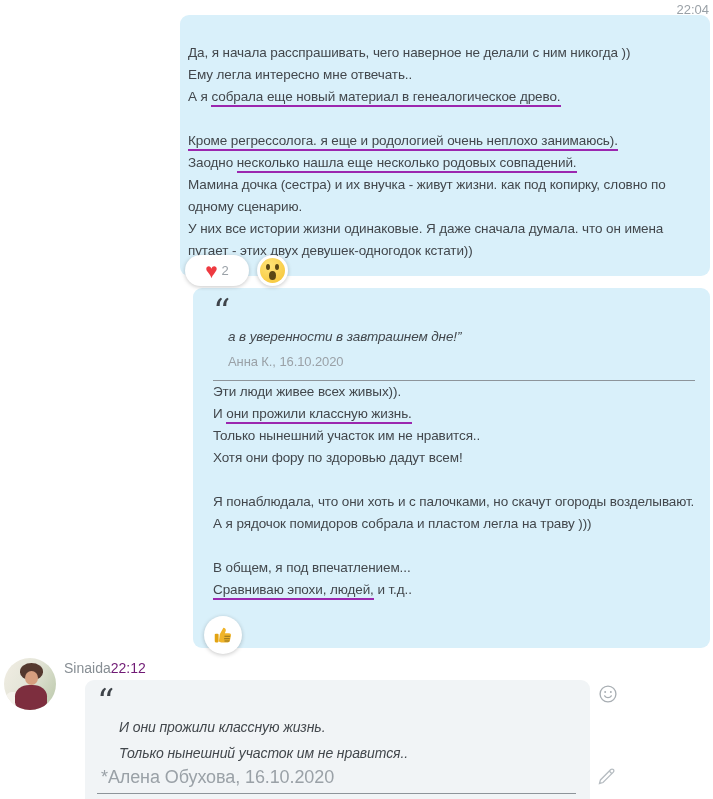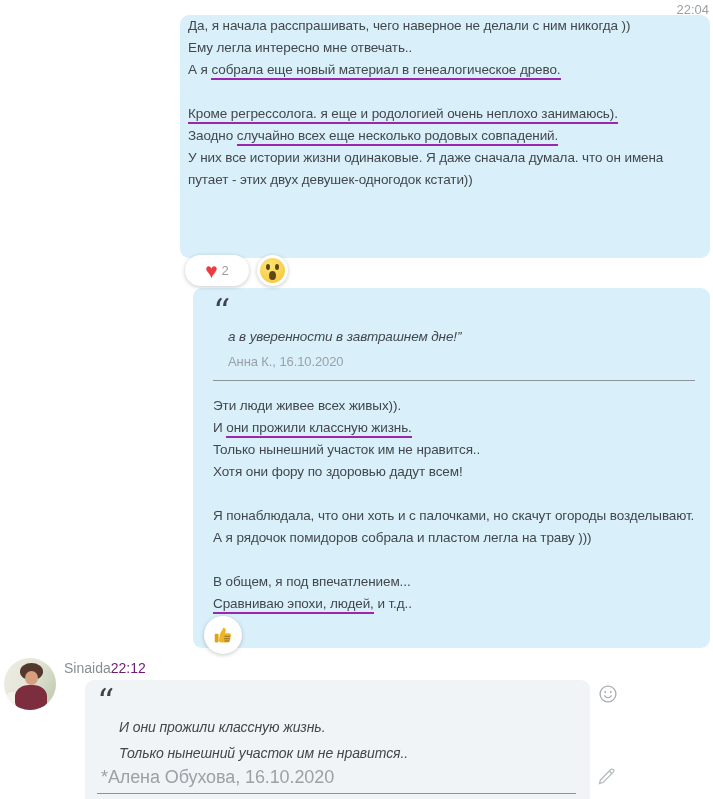--- a/index.html
+++ b/index.html
@@ -9,34 +9,34 @@
   html,body{background:#fff;}
   body{font-family:"Liberation Sans","DejaVu Sans",sans-serif;color:var(--txt);}
   .screen{position:relative;width:713px;height:799px;background:#fff;overflow:hidden;margin:0 auto;}
 
   .timestamp-top{position:absolute;top:2px;right:4px;font-size:13px;color:var(--muted);}
 
   .bubble{position:absolute;border-radius:9px;font-size:13.5px;letter-spacing:-0.1px;line-height:22px;color:var(--txt);}
   .bubble.out{background:var(--out);}
   .bubble.in{background:var(--in);}
 
-  .bubble1{left:180px;top:15px;width:530px;min-height:243px;padding:0 14px 14px 8px;}
+  .bubble1{left:180px;top:15px;width:530px;min-height:243px;padding:27px 14px 14px 8px;}
   .bubble2{left:193px;top:288px;width:517px;min-height:360px;padding:10px 15px 12px 20px;}
   .bubble3{left:85px;top:680px;width:505px;height:130px;padding:8px 14px 10px 12px;font-size:13.5px;}
 
   .msg-line{min-height:22px;}
   .msg-line.blank{min-height:22px;}
   .u{border-bottom:2px solid var(--ul);padding-bottom:1px;}
 
   .q-icon{display:block;font-family:"DejaVu Serif",serif;font-size:34px;line-height:26px;height:26px;color:#3f444a;font-style:normal;}
   .q-text{font-style:italic;line-height:26px;}
   .bubble2 .q-text,.bubble2 .q-author{margin-left:15px;}
   .q-author{color:var(--muted);font-size:13px;line-height:24px;}
   .q-divider{border-top:1px solid var(--div);margin-top:6px;}
-  .b2-lines{margin-top:14px;}
+  .b2-lines{}
 
   .bubble3 .q-text{margin-left:22px;font-size:14px;}
   .bubble3 .q-author{margin-left:4px;font-size:18px;line-height:22px;}
   .bubble3 .q-divider{margin-top:5px;}
 
   .reaction{position:absolute;background:#fff;box-shadow:0 1px 4px rgba(0,0,0,.22);display:flex;align-items:center;justify-content:center;z-index:3;}
   .pill-heart{left:185px;top:255px;width:64px;height:31px;border-radius:16px;gap:4px;}
   .heart-glyph{color:#ee3a41;font-size:21px;line-height:21px;}
   .heart-count{color:#9aa1a7;font-size:13px;}
   .circ-wow{left:257px;top:255px;width:31px;height:31px;border-radius:50%;}
@@ -66,21 +66,22 @@
 
   <div class="timestamp-top">22:04</div>
 
   <div class="bubble out bubble1">
     <div>
         <div class="msg-line"><span>Да, я начала расспрашивать, чего наверное не делали с ним никогда ))</span></div>
         <div class="msg-line"><span>Ему легла интересно мне отвечать..</span></div>
         <div class="msg-line"><span>А я </span><span class="u">собрала еще новый материал в генеалогическое древо.</span></div>
         <div class="msg-line blank">&nbsp;</div>
         <div class="msg-line"><span class="u">Кроме регрессолога. я еще и родологией очень неплохо занимаюсь).</span></div>
-        <div class="msg-line"><span>Заодно </span><span class="u">случайно всех еще несколько родовых совпадений.</span></div>
+        <div class="msg-line"><span>Заодно </span><span class="u">несколько нашла еще несколько родовых совпадений.</span></div>
+        <div class="msg-line"><span>Мамина дочка (сестра) и их внучка - живут жизни. как под копирку, словно по одному сценарию.</span></div>
         <div class="msg-line"><span>У них все истории жизни одинаковые. Я даже сначала думала. что он имена путает - этих двух девушек-одногодок кстати))</span></div>
       </div>
   </div>
 
   <div class="reaction pill-heart">
     <span class="heart-glyph">♥</span>
     <span class="heart-count">2</span>
   </div>
   <div class="reaction circ-wow">
     <span class="wow-face">

